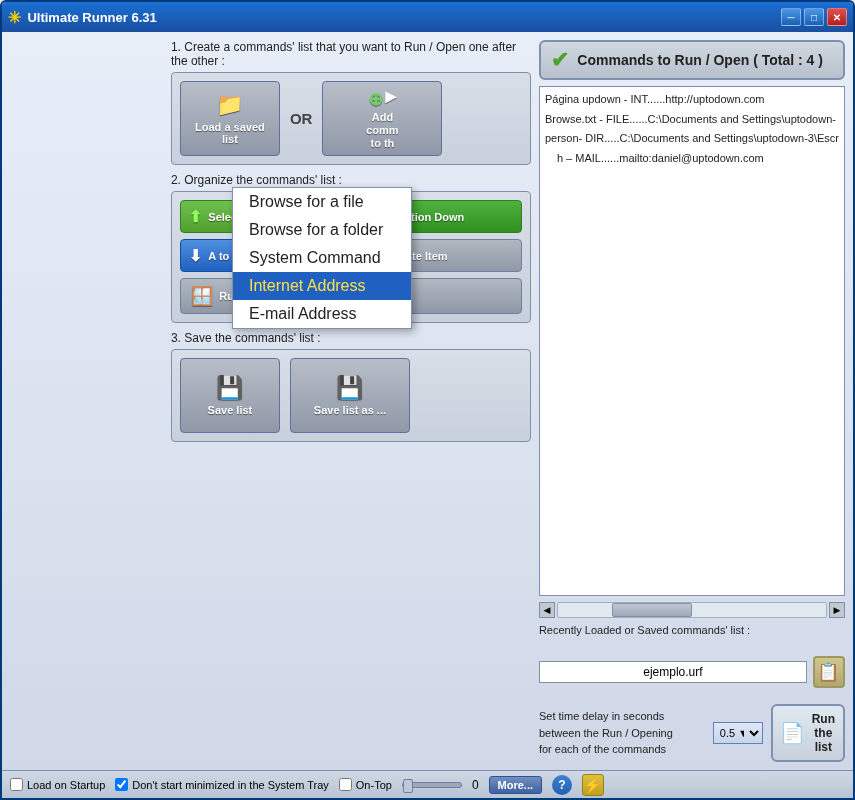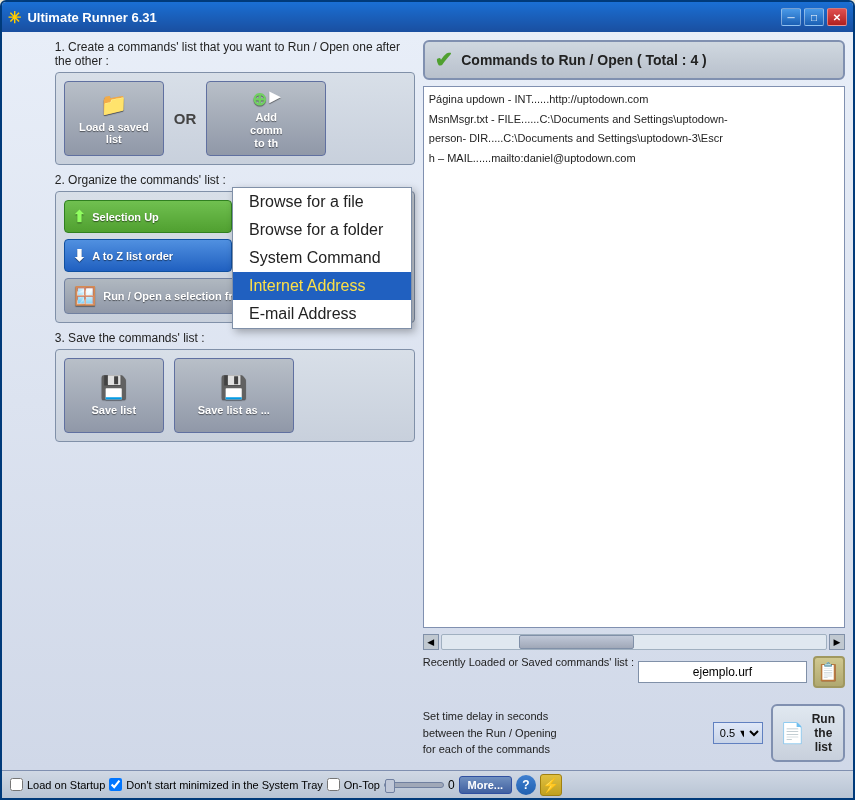--- a/index.html
+++ b/index.html
@@ -286,22 +286,22 @@
       left: 20%;
       width: 30%;
       height: 100%;
       background: linear-gradient(to bottom, #c0c8d8, #a0a8b8);
       border: 1px solid #8090a8;
       border-radius: 2px;
     }
 
     .recently-saved-section {
       display: flex;
-      flex-direction: row;
-      gap: 4px;
+      flex-direction: column;
+      gap: 20px;
     }
 
     .recently-label {
       font-size: 11px;
       color: #222;
     }
 
     .recently-row {
       display: flex;
       align-items: center;
@@ -370,21 +370,21 @@
     }
 
     
     .status-bar {
       background: linear-gradient(to bottom, #d0d8e4, #b8c4d4);
       border-top: 1px solid #8090b0;
       height: 28px;
       display: flex;
       align-items: center;
       padding: 0 8px;
-      gap: 4px;
+      gap: 10px;
       flex-shrink: 0;
     }
 
     .status-checkbox {
       display: flex;
       align-items: center;
       gap: 4px;
       font-size: 11px;
     }
     .status-checkbox input { cursor: pointer; }
@@ -576,23 +576,23 @@
 
       <div class="right-panel">
 
         <button class="commands-header-btn">
           <span style="font-size:22px; color:#50a030;">✔</span>
           <span>Commands to Run / Open ( Total : 4 )</span>
         </button>
 
         <div class="commands-list-box">
           <div style="padding:1px 2px;">Página updown - INT......http://uptodown.com</div>
-          <div style="padding:1px 2px;">MsnMsgr.txt - FILE......C:\Documents and Settings\uptodown-</div>
+          <div style="padding:1px 2px;">Browse.txt - FILE......C:\Documents and Settings\uptodown-</div>
           <div style="padding:1px 2px;">person- DIR.....C:\Documents and Settings\uptodown-3\Escr</div>
-          <div style="padding:1px 2px;">h – MAIL......mailto:daniel@uptodown.com</div>
+          <div style="padding:1px 2px;margin-left:12px;">h – MAIL......mailto:daniel@uptodown.com</div>
         </div>
 
         <div class="commands-scrollbar-area">
           <div class="scroll-left">◀</div>
           <div class="scroll-track">
             <div class="scroll-thumb"></div>
           </div>
           <div class="scroll-right">▶</div>
         </div>
 

